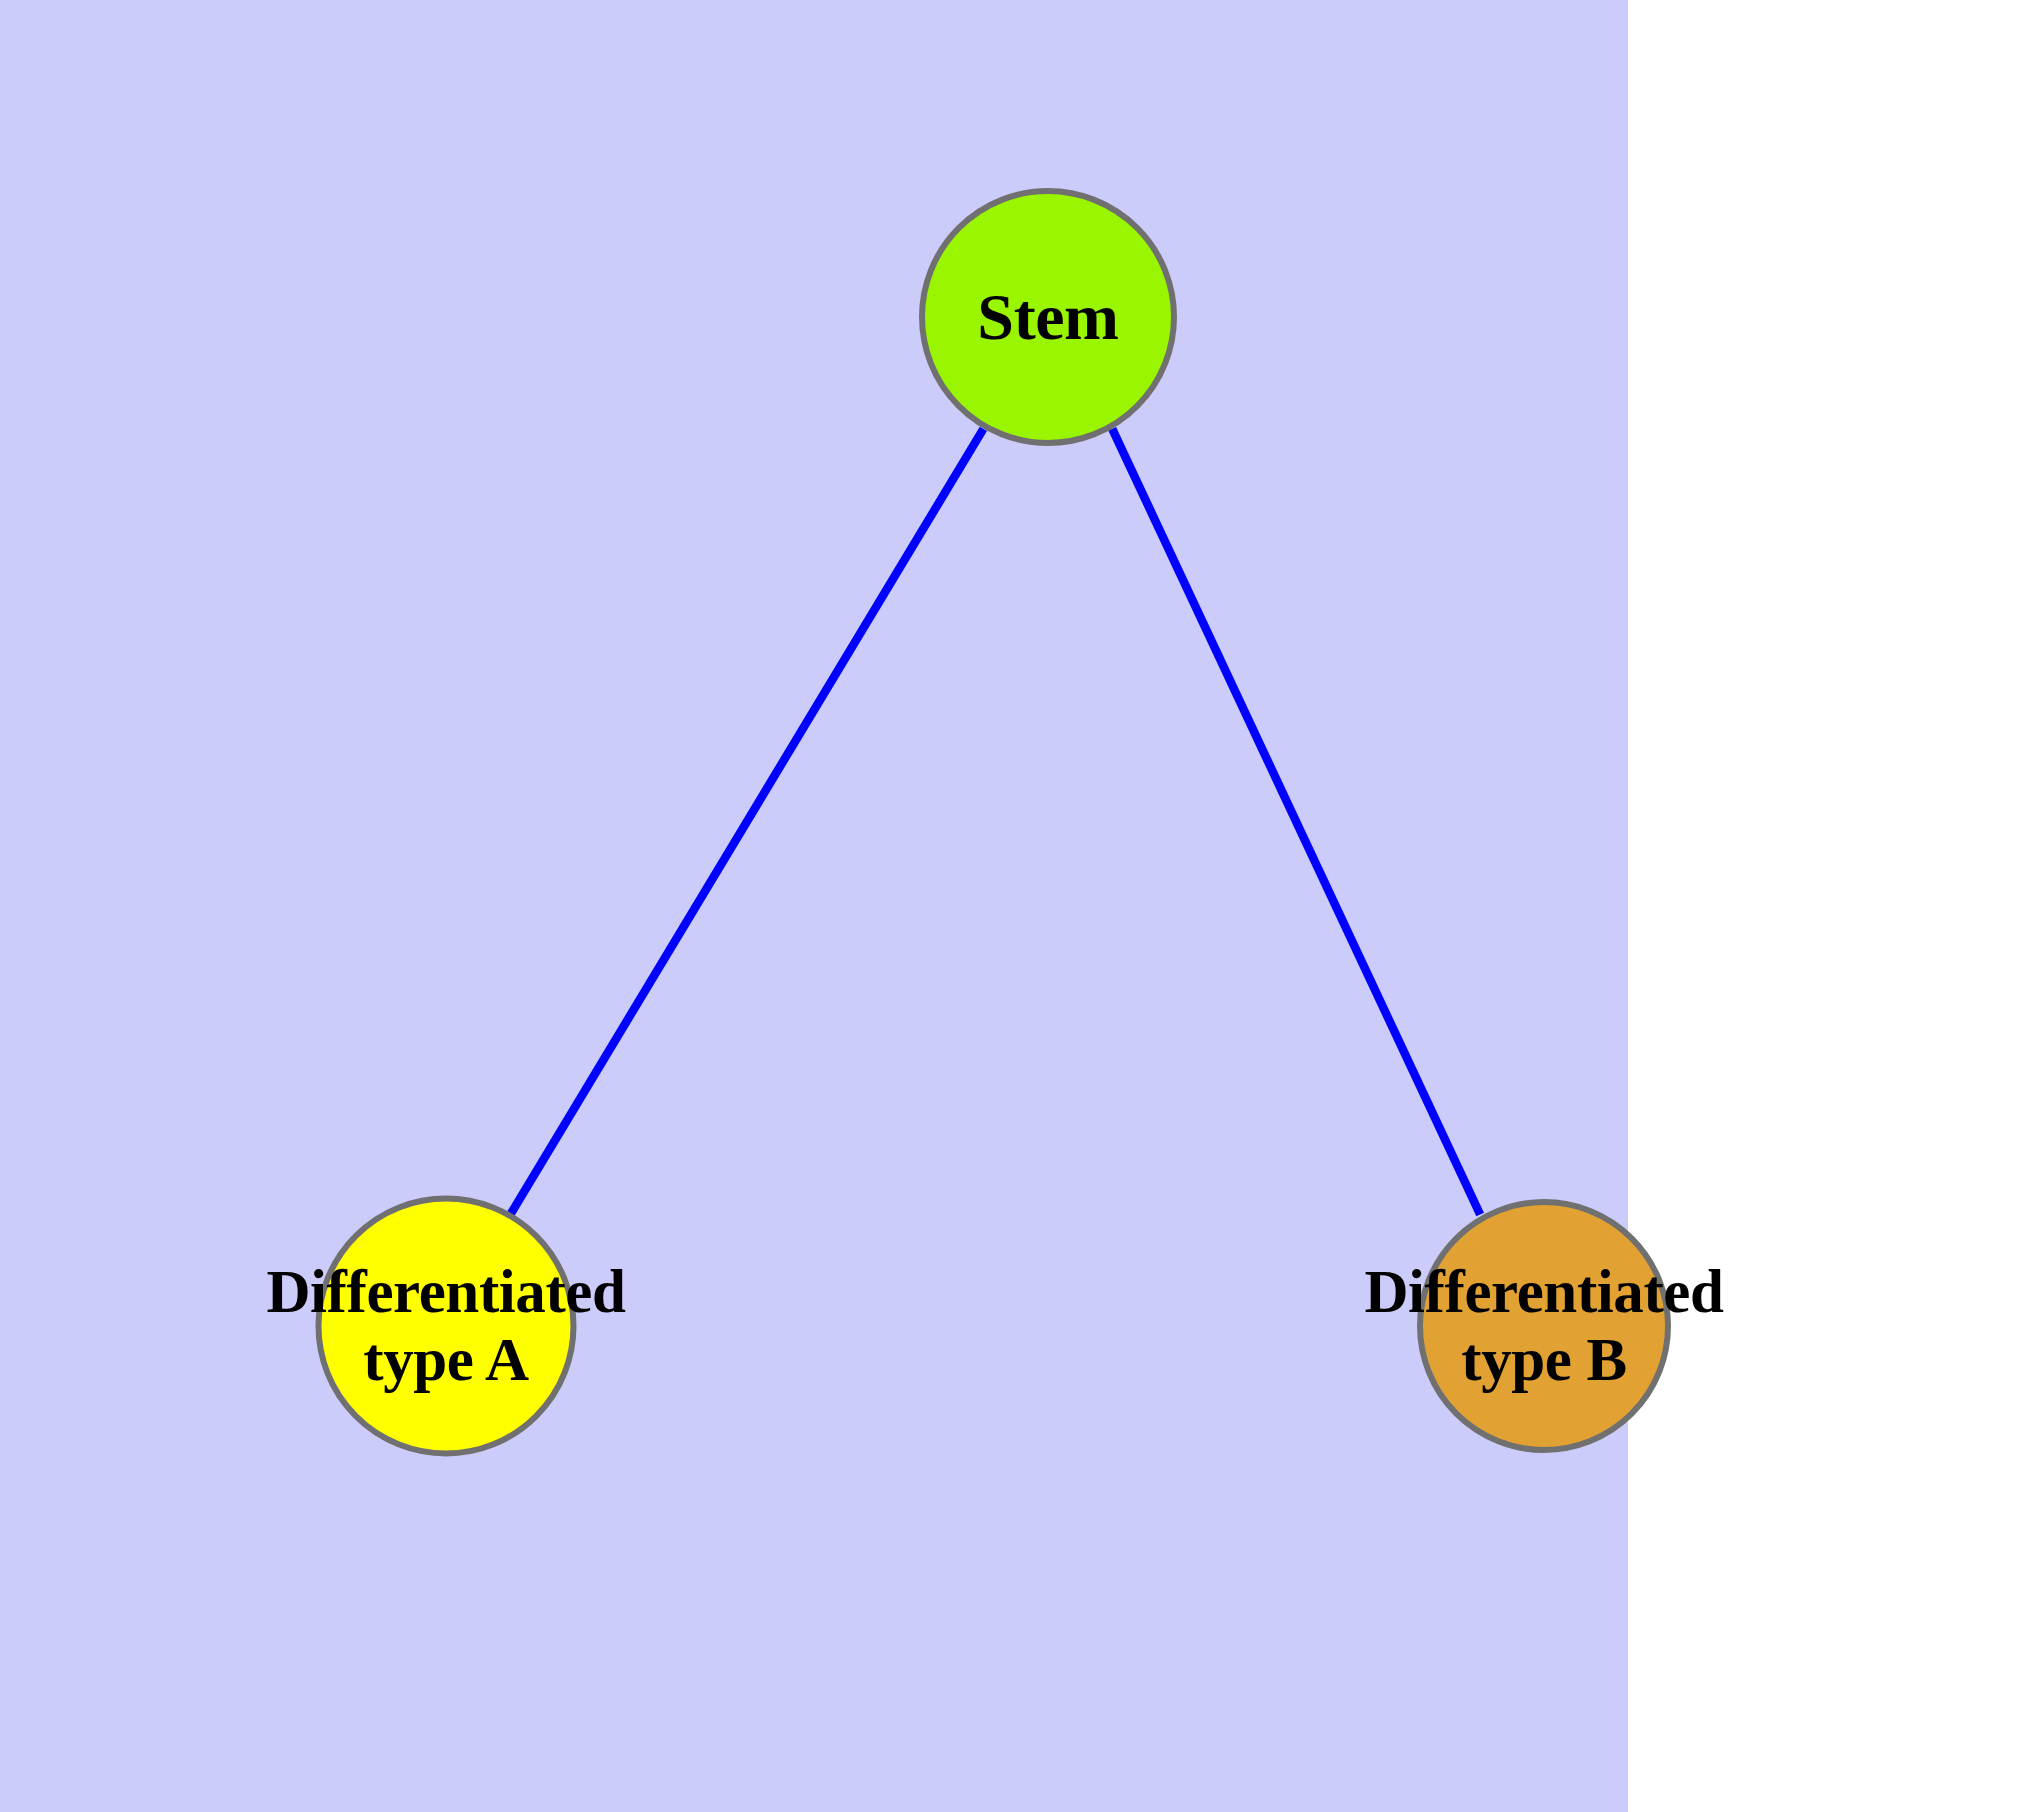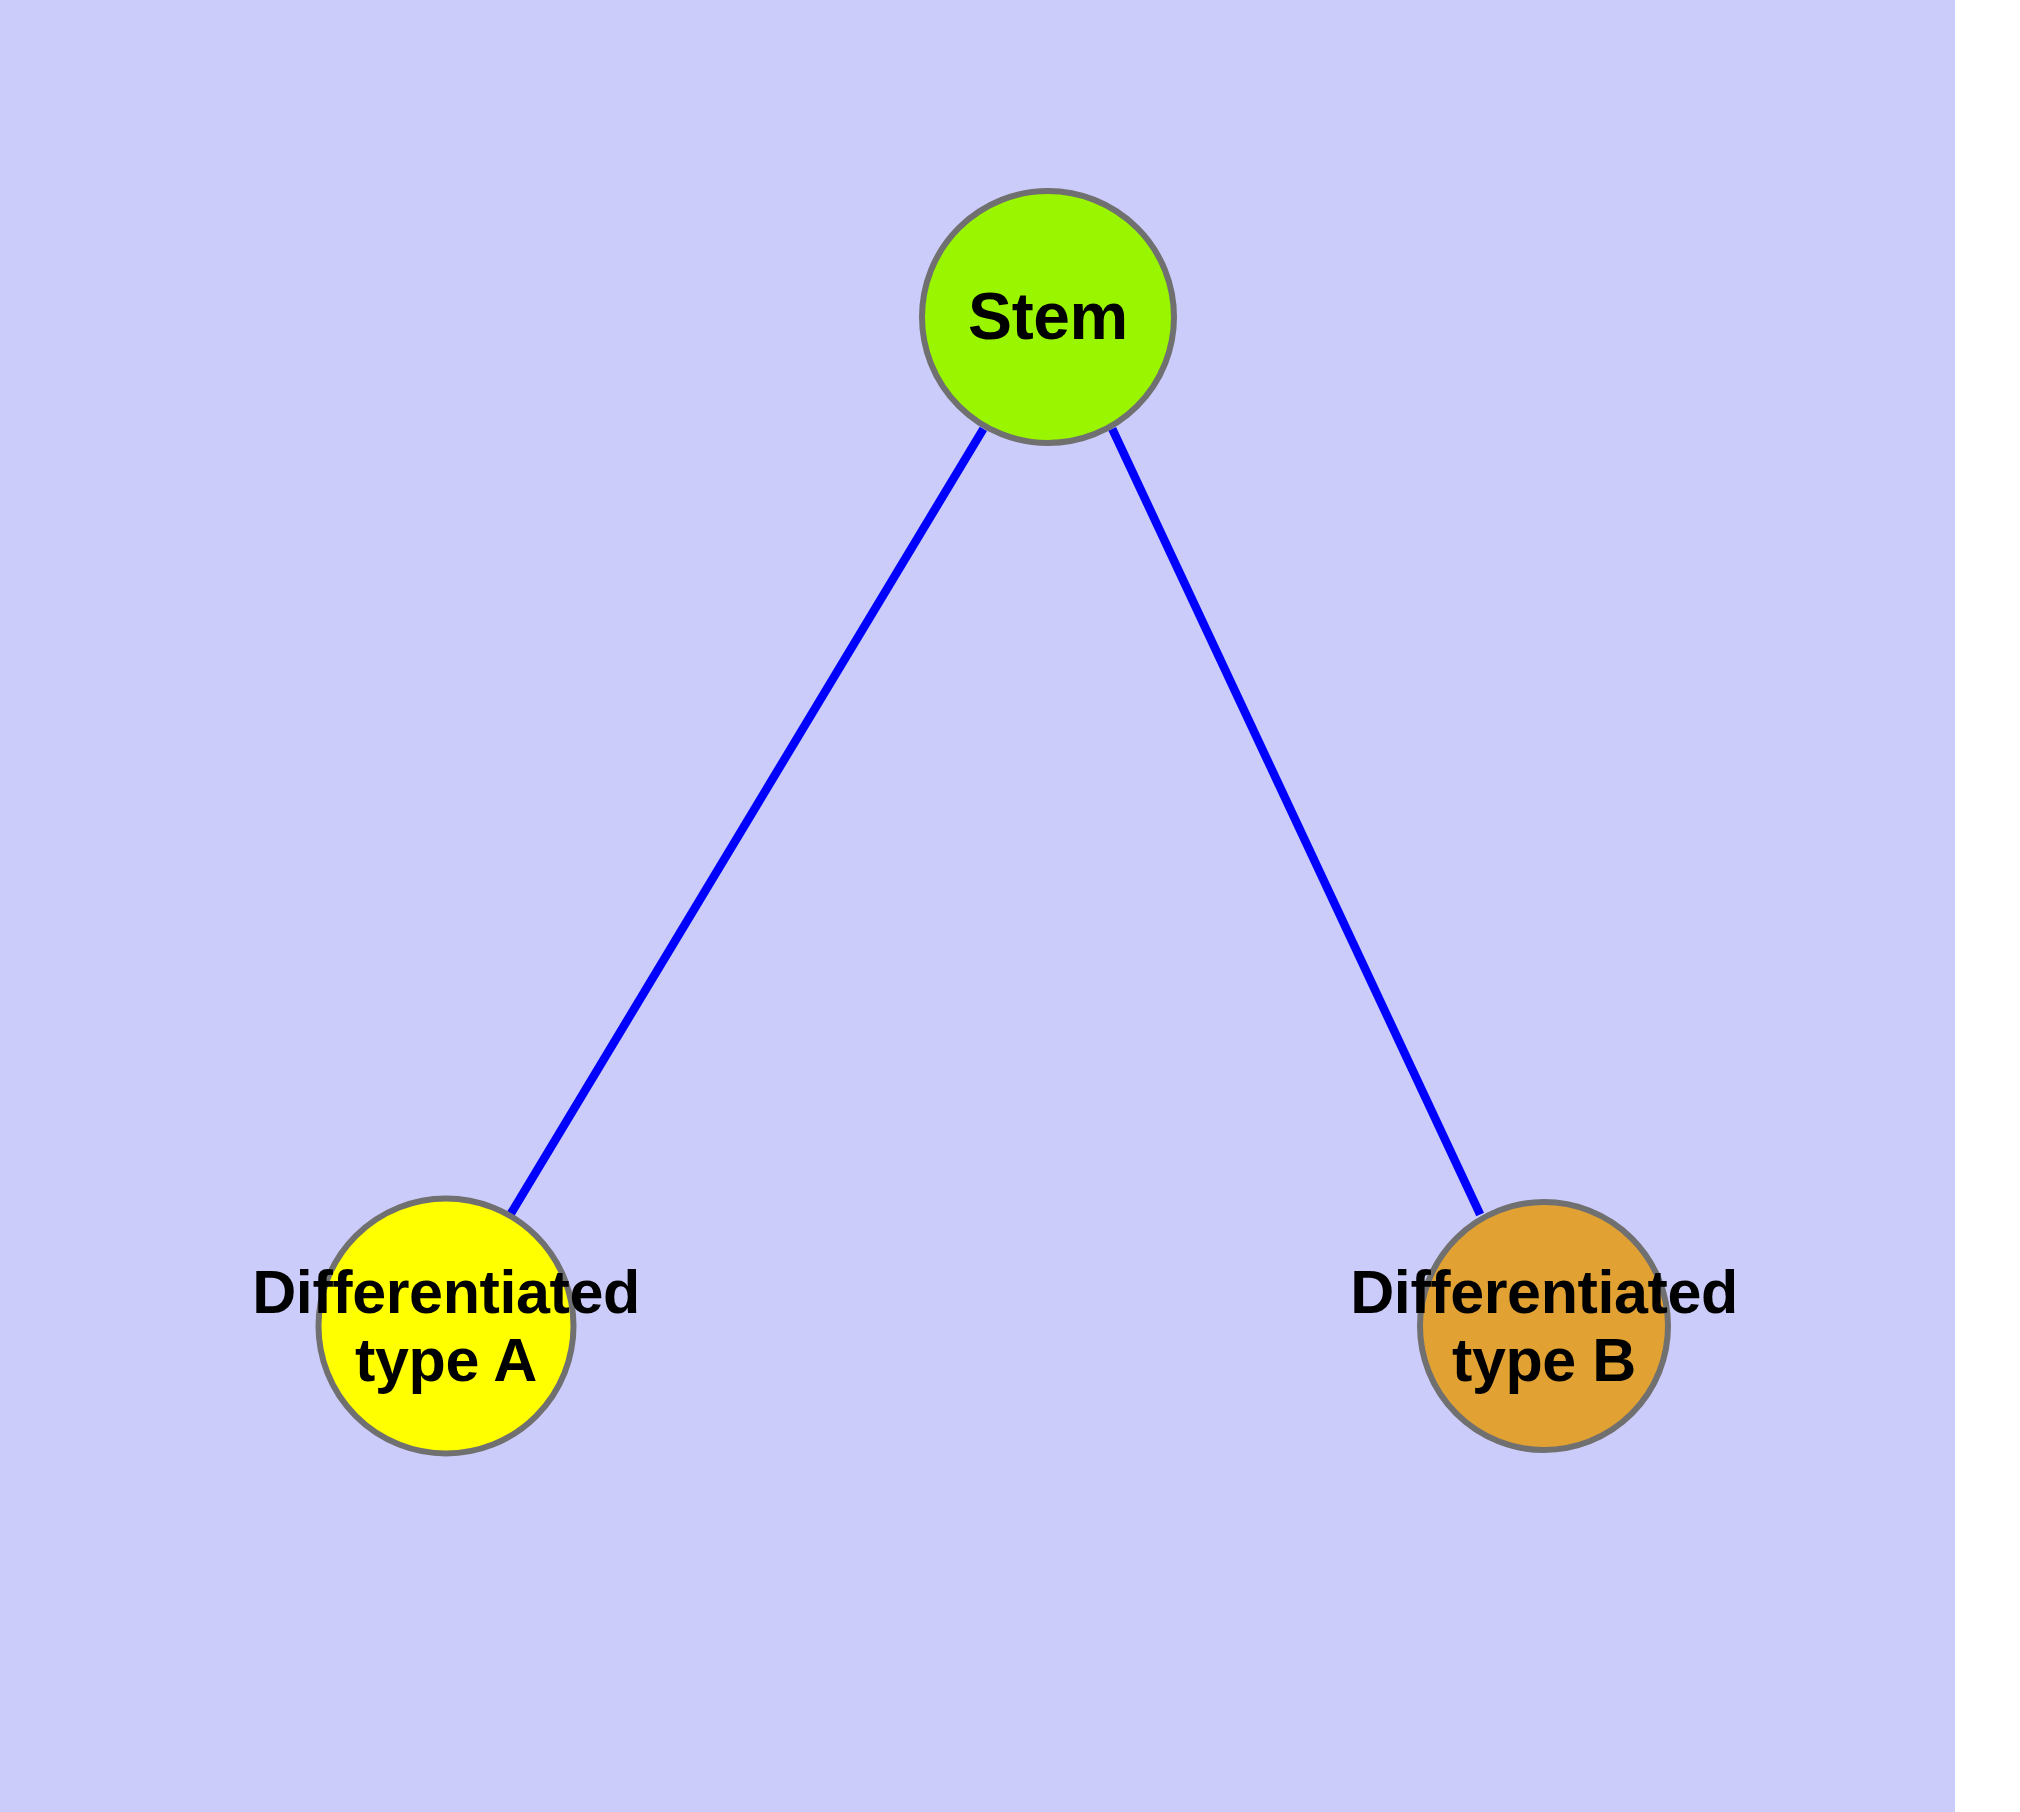--- a/index.html
+++ b/index.html
@@ -8,23 +8,24 @@
     padding: 0;
   }
   body {
     width: 2021px;
     height: 1812px;
     overflow: hidden;
     font-family: "Liberation Sans", sans-serif;
   }
   #graph-canvas {
     position: relative;
-    width: 1955px;
+    width: 1628px;
     height: 1812px;
     background: #ccccfa;
+    font-family: Liberation Serif, serif;
   }
   #graph-svg {
     position: absolute;
     left: 0;
     top: 0;
     width: 2021px;
     height: 1812px;
   }
   .node-group {
     position: absolute;

